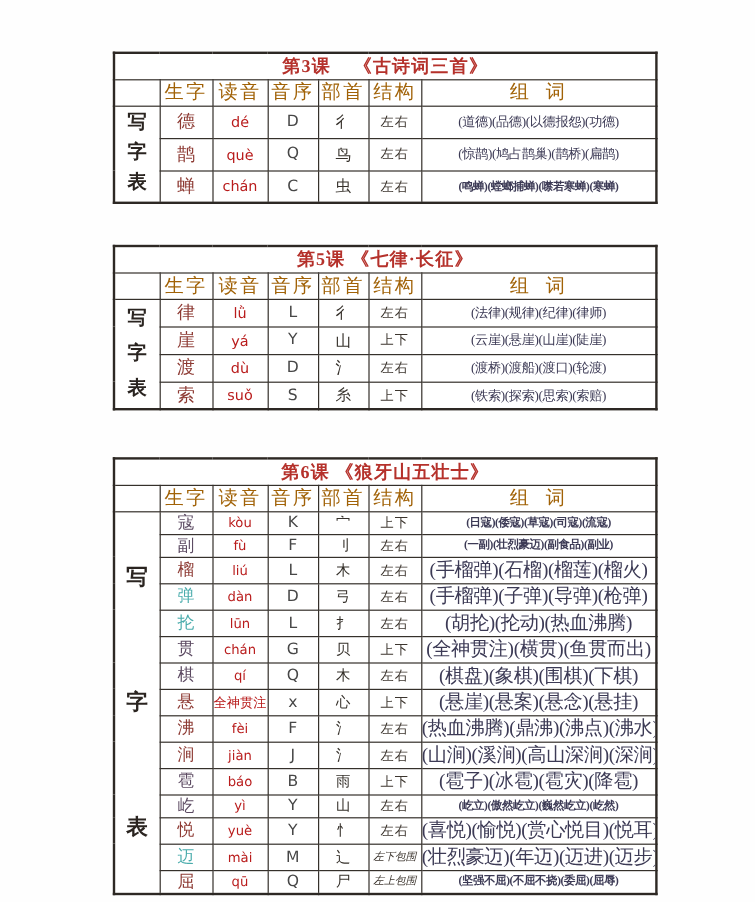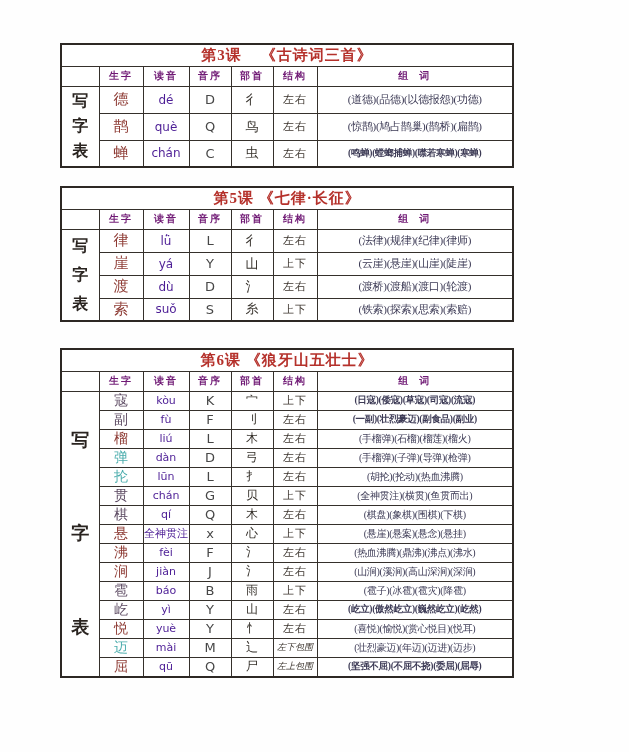--- a/index.html
+++ b/index.html
@@ -3,30 +3,30 @@
 <meta charset="utf-8">
 <style>
   * { box-sizing: border-box; }
   html,body { margin:0; padding:0; }
   body {
     width: 629px; height: 752px;
     background: #fefefe;
     font-family: "Liberation Serif", "DejaVu Serif", serif;
     overflow: hidden;
   }
-  .page { padding: 43px 0 0 60px; }
+  .page { padding: 43px 0 0 94px; }
 
   table {
     border-collapse: collapse;
     width: 452px;
     table-layout: fixed;
     background: #ffffff;
   }
-  .t1 { margin-top: 18px; }
-  .t2 { margin-top: 26px; }
+  .t1 { margin-top: 34px; }
+  .t2 { margin-top: 39px; }
 
   td, th {
     border: 1.6px solid #35302b;
     padding: 0;
     text-align: center;
     vertical-align: middle;
     overflow: hidden;
   }
   table { border: 2px solid #2d2824; }
 
@@ -41,65 +41,65 @@
   .title-cell {
     height: 22px;
     color: #b5312b;
     font-weight: bold;
     font-size: 15px;
     letter-spacing: 1px;
     white-space: pre;
   }
   th.col {
     height: 20px;
-    font-size: 10px;
-    color: #701a75;
+    font-size: 16px;
+    color: #a16207;
     letter-spacing: 2px;
     white-space: pre;
-    font-weight: bold;
+    font-weight: normal;
   }
   .t0 .data-row td { height: 27px; }
   .t1 .data-row td { height: 23px; }
   .t2 .data-row td { height: 19px; }
 
   td.side-cell { padding: 2px 0; }
   .side-wrap {
     display: flex; flex-direction: column;
     justify-content: space-around; align-items: center;
     height: 100%; width: 100%;
   }
   .side-wrap span { font-weight: bold; color: #2a2420; line-height: 1; }
   .t0 .side-wrap span, .t1 .side-wrap span { font-size: 16px; }
   .t2 .side-wrap span { font-size: 18px; }
 
   td.char-cell { font-size: 15px; font-weight: 500; }
   .t2 td.char-cell { font-size: 14px; }
 
   td.pinyin-cell {
     font-family: "DejaVu Sans", "Liberation Sans", sans-serif;
-    font-size: 12px; color: #4c1d95;
+    font-size: 12px; color: #b91c1c;
   }
   .t2 td.pinyin-cell { font-size: 11px; }
 
   td.initial-cell {
     font-family: "DejaVu Sans", "Liberation Sans", sans-serif;
     font-size: 13px; color: #474747;
   }
 
   td.radical-cell { font-size: 13px; color: #35302a; }
   .t2 td.radical-cell { font-size: 12px; }
 
   td.struct-cell { font-size: 11px; color: #3c352e; letter-spacing: 1px; }
   td.struct-cell.s-long { font-size: 9px; letter-spacing: 0; font-style: italic; }
 
   td.words-cell {
     font-size: 11px; color: #3c3a55;
     white-space: nowrap; letter-spacing: -0.3px;
   }
-  .t2 td.words-cell { font-size: 10px; }
+  .t2 td.words-cell { font-size: 16px; }
   td.words-cell.w-sm { font-size: 9.5px; font-weight: bold; }
 </style>
 </head>
 <body>
 
 <div class="page">
   <table class="t0">
     <colgroup>
         <col class="c-side">
         <col class="c-char">

